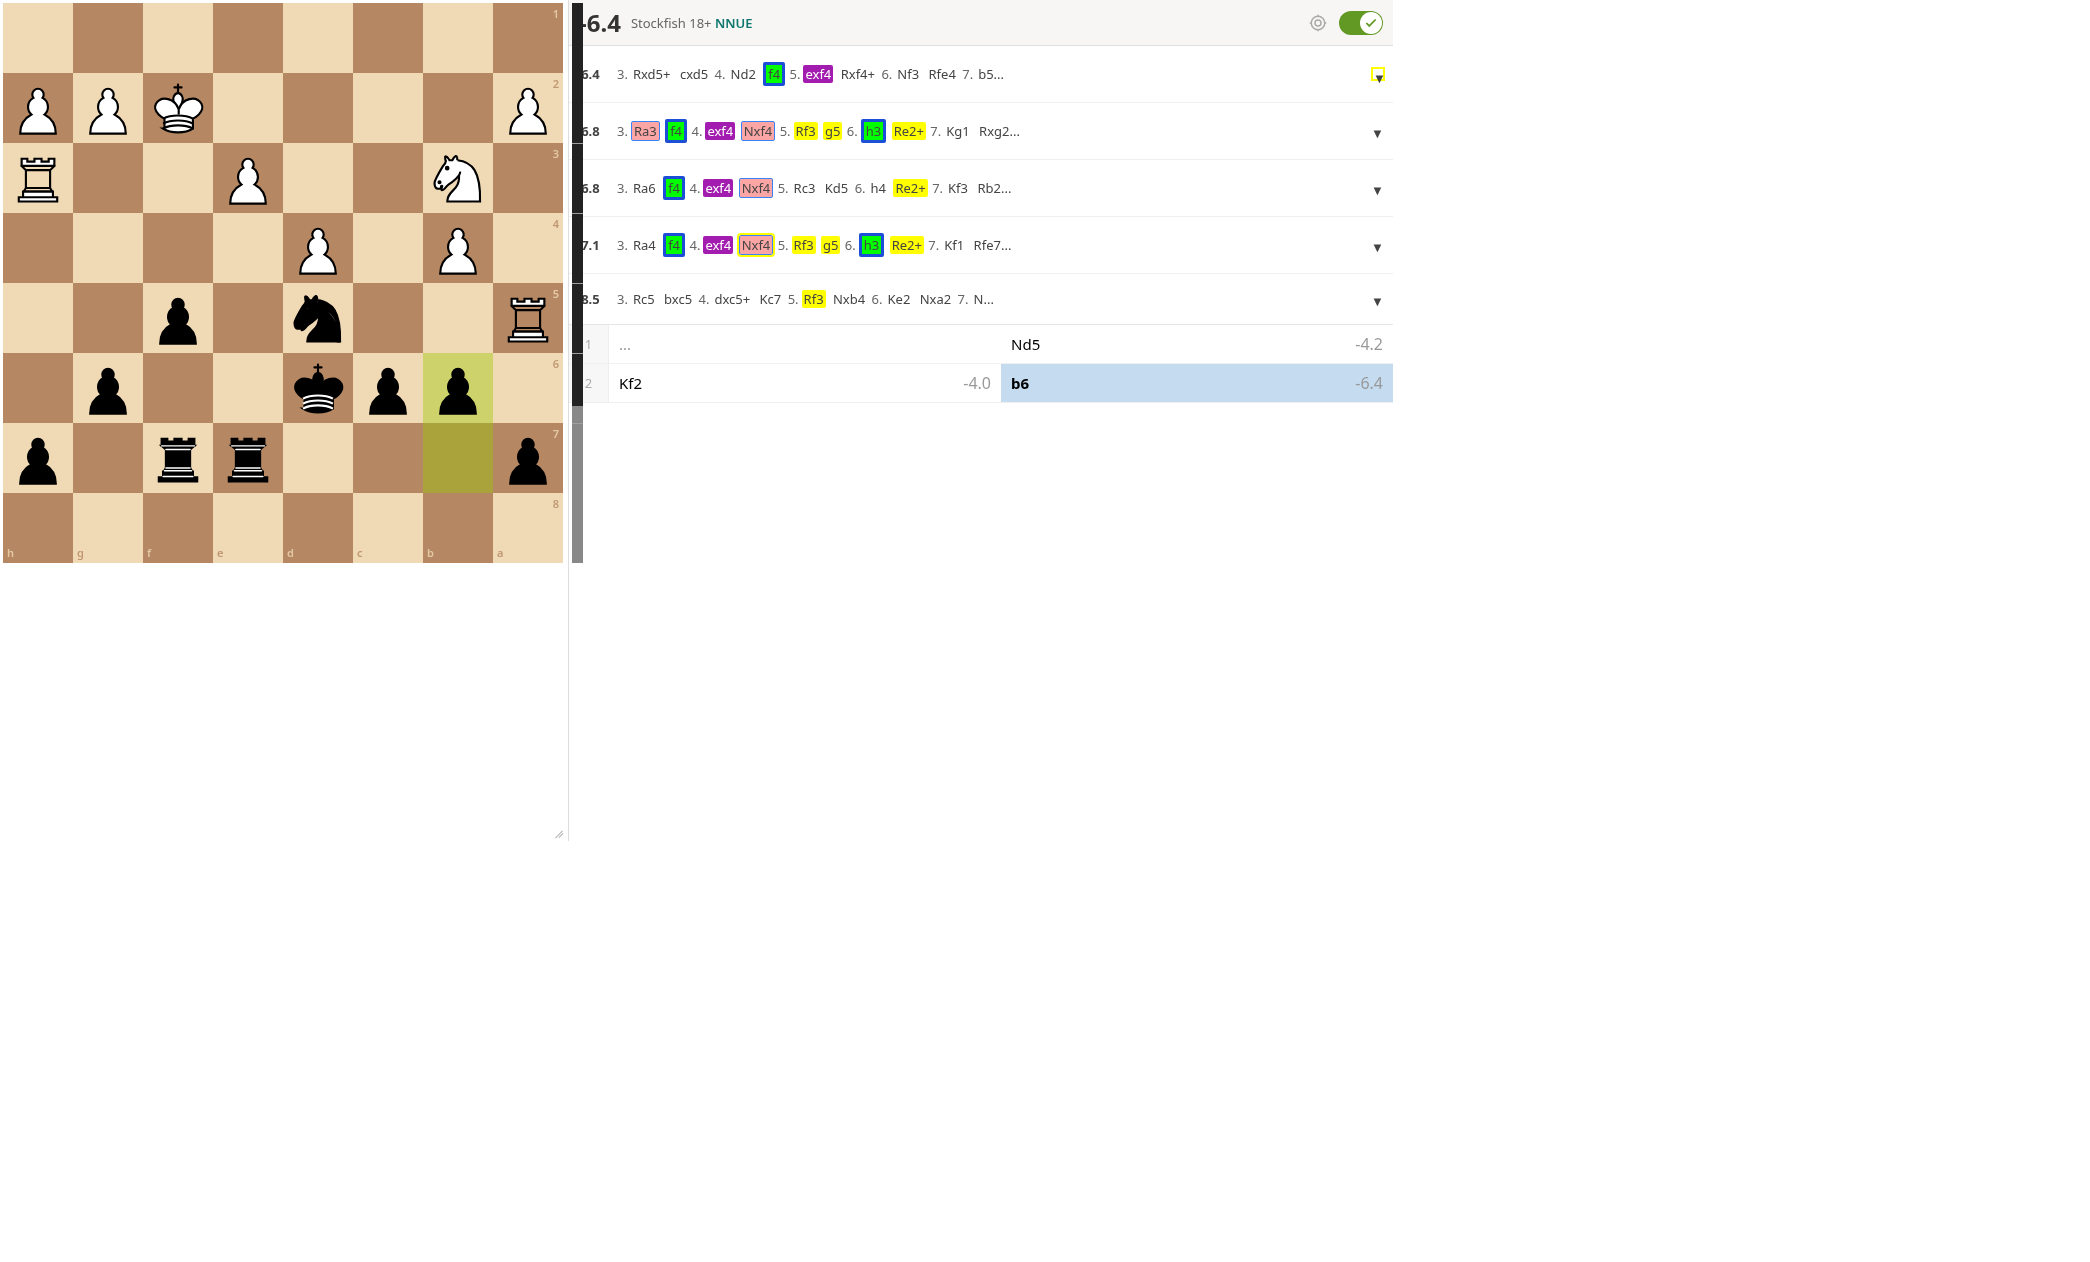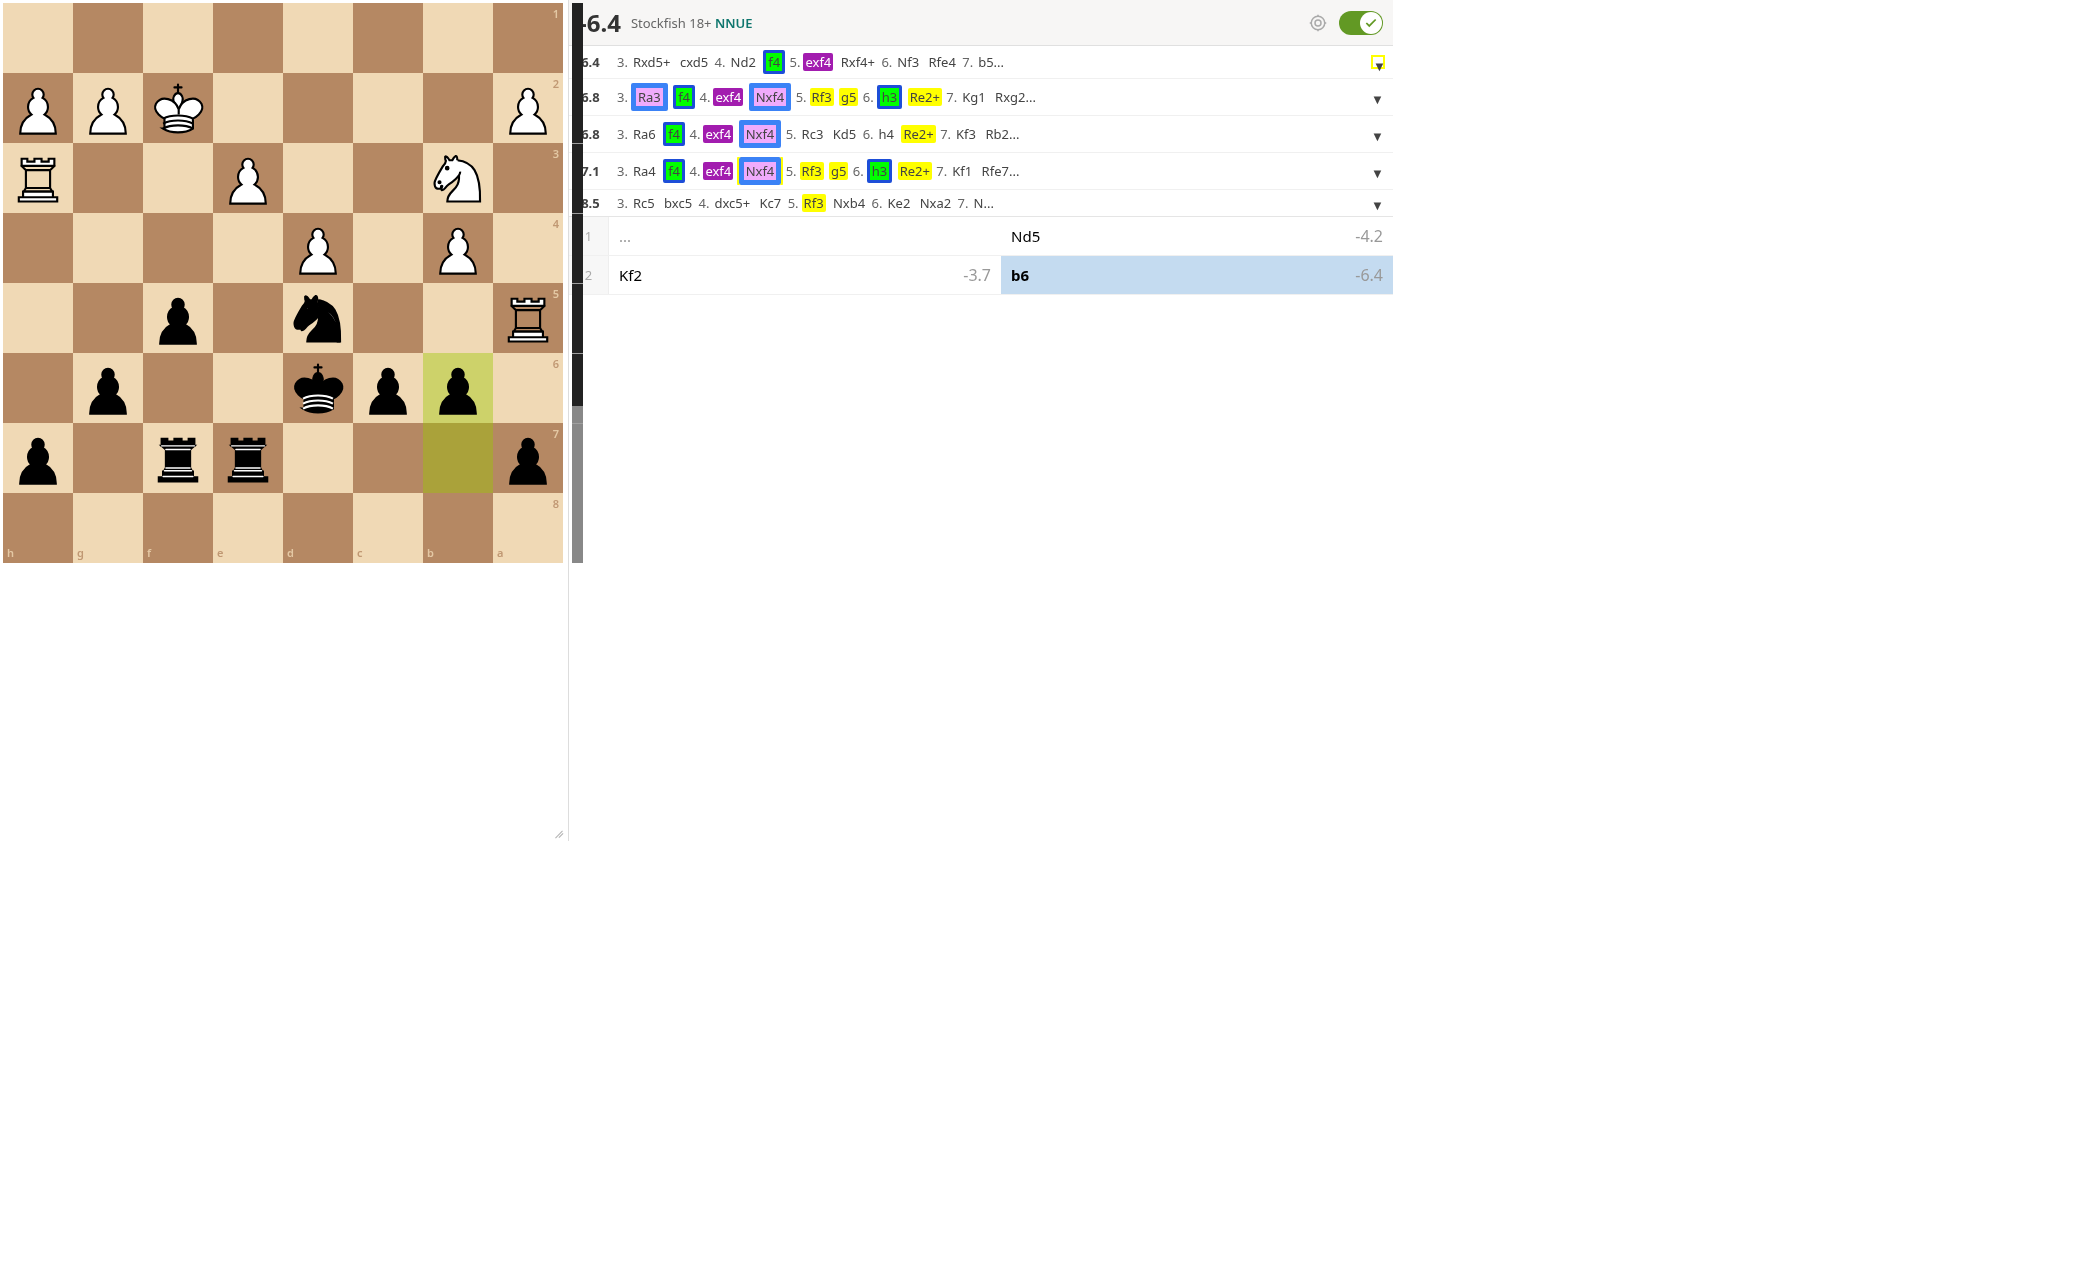--- a/index.html
+++ b/index.html
@@ -36,24 +36,24 @@
 .toggle{width:44px;height:24px;background:#629924;border-radius:12px;position:relative;cursor:pointer}
 .toggle .thumb{width:22px;height:22px;background:#fff;border-radius:50%;position:absolute;right:1px;top:1px;display:flex;align-items:center;justify-content:center}
 .toggle .thumb svg{width:14px;height:14px;color:#629924}
 .pv-list{border-bottom:1px solid #e5e5e5}
 .pv{display:flex;align-items:center;padding:4px 8px;font-size:13px;color:#444;border-bottom:1px solid #f0f0f0;white-space:nowrap;overflow:hidden}
 .pv:last-child{border-bottom:none}
 .pv .score{font-weight:700;margin-right:8px;min-width:32px}
 .pv .moves{flex:1;overflow:hidden;text-overflow:ellipsis}
 .pv .expand{width:14px;height:14px;flex-shrink:0;margin-left:4px;cursor:pointer}
 .pv .expand.boxed{border:2px solid #ff0;background:#fff}
-.mv{display:inline-block;padding:0 2px;margin:0 1px;border-radius:2px}
+.mv{display:inline-block;padding:0 2px;margin:12px 1px;border-radius:2px}
 .hl-g{background:#0f0;border:3px solid #1d4ed8}
 .hl-m{background:#a21caf;color:#fff}
-.hl-c{background:#f0abfc;border:5px solid #3b82f6}
+.hl-c{background:#fca5a5;border:1px solid #3b82f6}
 .hl-y{background:#ff0}
 .num{color:#666;margin-right:2px}
 .movetable{flex:1;overflow:auto}
 .mrow{display:flex;align-items:stretch;border-bottom:1px solid #f0f0f0}
 .mrow .idx{width:40px;background:#f7f7f7;color:#aaa;font-size:13px;display:flex;align-items:center;justify-content:center;border-right:1px solid #eee}
 .mrow .half{flex:1;display:flex;align-items:center;padding:8px 10px;font-size:15px;cursor:pointer}
 .mrow .half.current{background:#c4dbf0}
 .mrow .half .san{flex:1}
 .mrow .half .ev{color:#999;font-size:16px}
 .mrow .half.current .san{font-weight:700}
@@ -350,21 +350,21 @@
         </div>
         <div class="half">
           <span class="san">Nd5</span>
           <span class="ev">-4.2</span>
         </div>
       </div>
       <div class="mrow">
         <div class="idx">2</div>
         <div class="half">
           <span class="san">Kf2</span>
-          <span class="ev">-3.7</span>
+          <span class="ev">-4.0</span>
         </div>
         <div class="half current">
           <span class="san">b6</span>
           <span class="ev">-6.4</span>
         </div>
       </div>
     </div>
 </div>
 
 </body></html>

